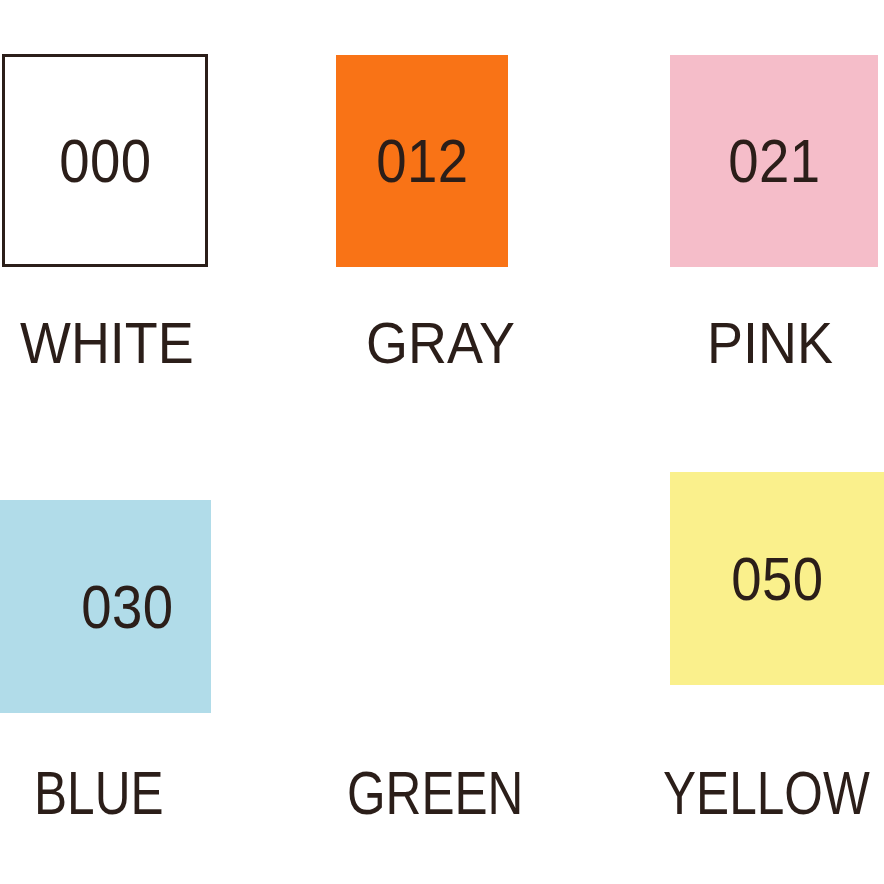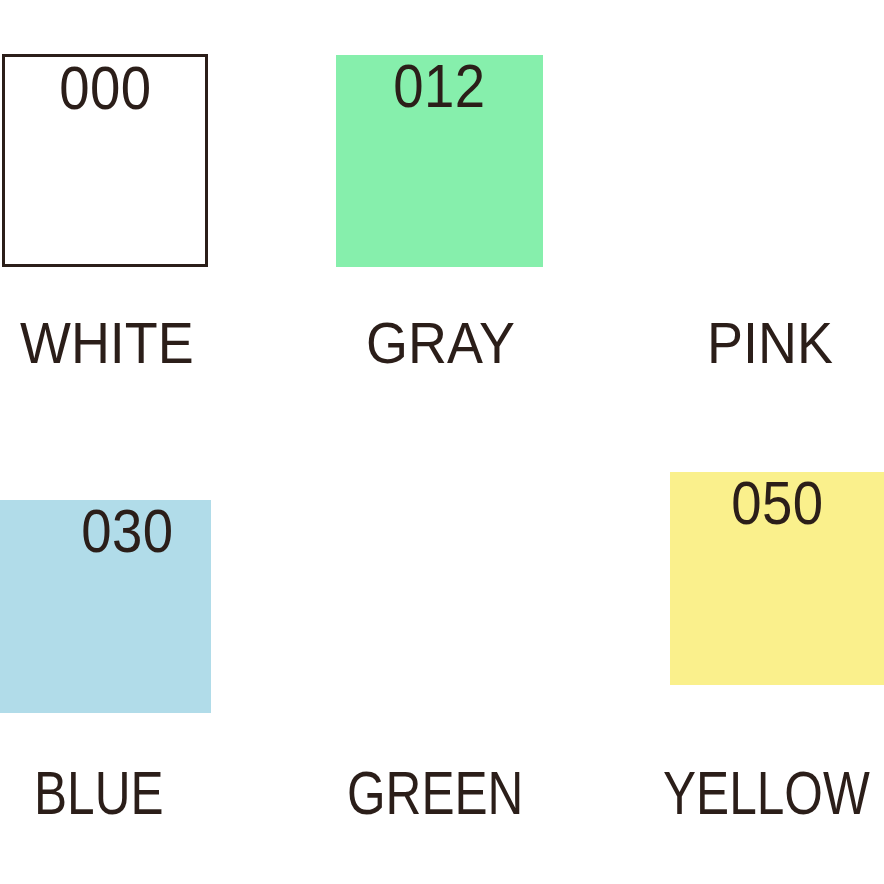--- a/index.html
+++ b/index.html
@@ -27,21 +27,21 @@
   .swatch-cell {
     position: absolute;
   }
 
   .swatch-box {
     position: absolute;
     left: 0;
     top: 0;
     box-sizing: border-box;
     display: flex;
-    align-items: flex-start;
+    align-items: center;
     justify-content: center;
   }
 
   .swatch-box.bordered {
     border: 3px solid #2b1e19;
   }
 
   .swatch-code {
     font-family: "Liberation Sans", sans-serif;
     font-size: 62px;
@@ -84,26 +84,31 @@
 <div id="swatch-chart">
 
   <div class="swatch-cell" style="left: 2px; top: 54px; width: 206px; height: 213px;">
     <div class="swatch-box bordered" style="width: 206px; height: 213px; background: rgb(255, 255, 255); border-color: rgb(43, 30, 25);">
       <span class="swatch-code">000</span>
     </div>
   </div>
   <div class="swatch-label label-row-top label-left" style="left: 20px; top: 314px; color: rgb(43, 30, 25);">WHITE</div>
 
   <div class="swatch-cell" style="left: 336px; top: 55px; width: 209px; height: 212px;">
-    <div class="swatch-box" style="width: 207px; height: 212px; background: #86efac;">
+    <div class="swatch-box" style="width: 172px; height: 212px; background: #f97316;">
       <span class="swatch-code">012</span>
     </div>
   </div>
   <div class="swatch-label label-row-top label-left" style="left: 366px; top: 314px; color: rgb(43, 30, 25);">GRAY</div>
 
+  <div class="swatch-cell" style="left: 670px; top: 55px; width: 208px; height: 212px;">
+    <div class="swatch-box" style="width: 208px; height: 212px; background: rgb(245, 189, 201);">
+      <span class="swatch-code">021</span>
+    </div>
+  </div>
   <div class="swatch-label label-row-top label-left" style="left: 707px; top: 314px; color: rgb(43, 30, 25);">PINK</div>
 
   <div class="swatch-cell" style="left: 0px; top: 500px; width: 211px; height: 213px;">
     <div class="swatch-box" style="width: 211px; height: 213px; background: rgb(177, 220, 233); padding-left: 44px;">
       <span class="swatch-code">030</span>
     </div>
   </div>
   <div class="swatch-label label-row-bottom label-left" style="left: 34px; top: 762px; color: rgb(43, 30, 25);">BLUE</div>
 
   <div class="swatch-label label-row-bottom label-left" style="left: 347px; top: 762px; color: rgb(43, 30, 25);">GREEN</div>

